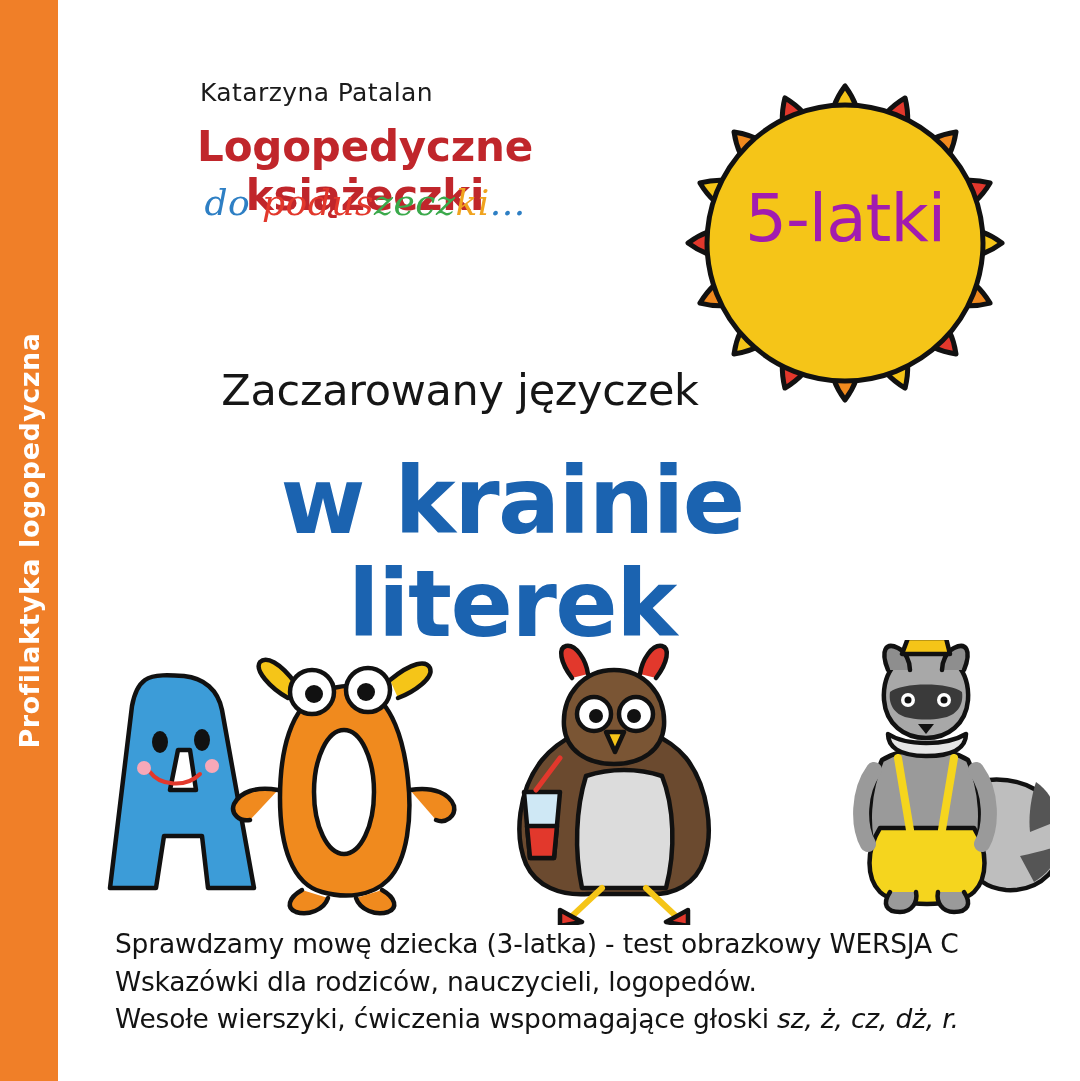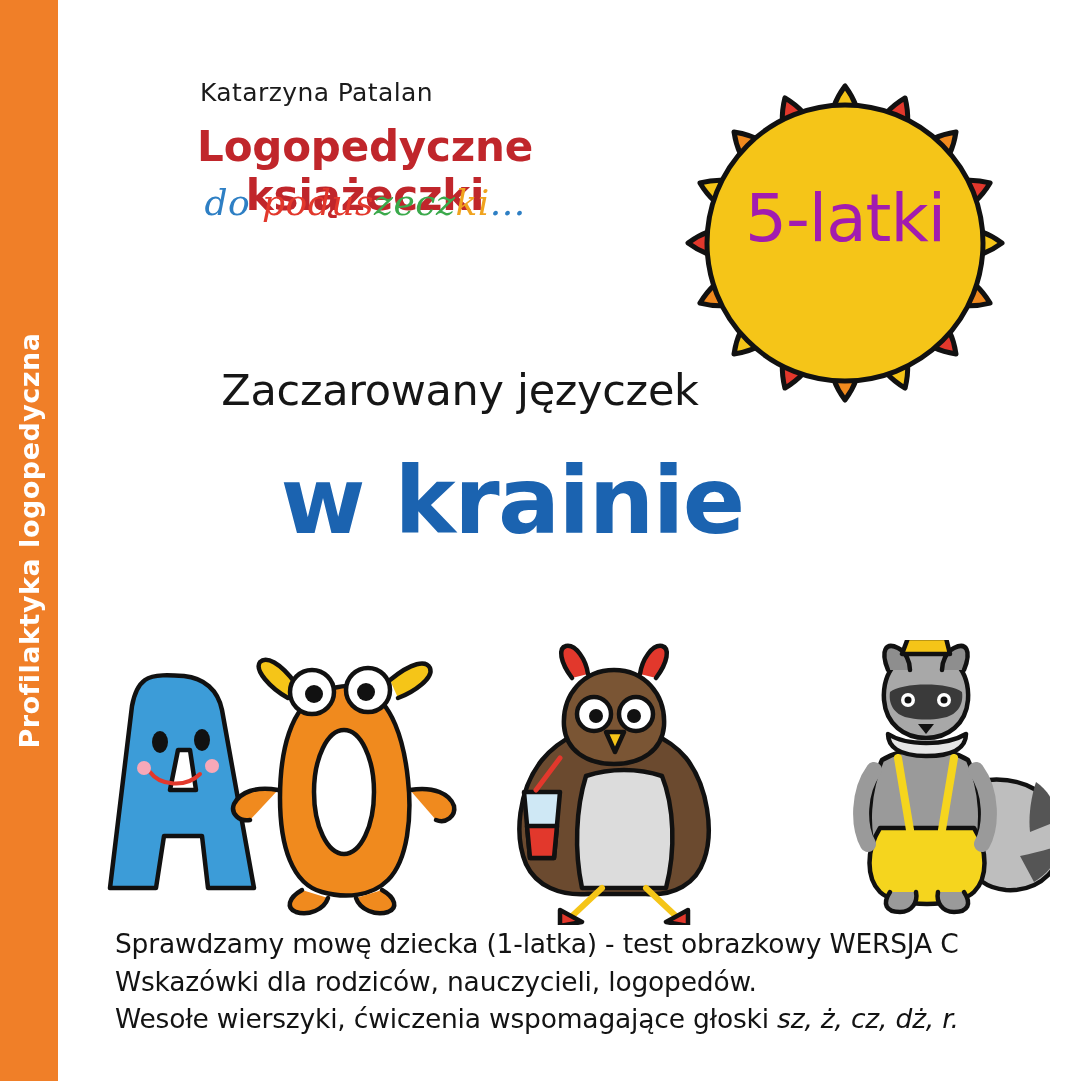--- a/index.html
+++ b/index.html
@@ -232,20 +232,21 @@
         </g>
         <circle cx="195" cy="195" r="138" fill="#F5C518"></circle>
       </g>
     </svg>
   </div>
   <div class="badge-label">5-latki</div>
 
   <div class="subtitle">Zaczarowany języczek</div>
   <div class="maintitle">
     <div>w krainie</div>
+    <div>literek</div>
   </div>
 
   <div class="illus">
     <svg width="960" height="285" viewBox="0 0 960 285">
       <g stroke="#111111" stroke-width="4.5" stroke-linejoin="round" stroke-linecap="round">
 
         <g>
           <path d="M55 40 C48 45 44 55 42 66 L20 248 L66 248 L74 196 L112 196 L118 248 L164 248 L132 70 C128 50 114 38 94 36 C80 35 64 34 55 40 Z" fill="#3C9CD8"></path>
           <path d="M80 150 L106 150 L100 110 L88 110 Z" fill="#ffffff" stroke="none"></path>
           <path d="M80 150 L106 150 L100 110 L88 110 Z" fill="none"></path>
@@ -338,18 +339,18 @@
 
           <path d="M800 252 C792 264 796 272 810 272 C822 272 828 262 826 252" fill="#9A9A9A"></path>
           <path d="M874 252 C882 264 878 272 864 272 C852 272 846 262 848 252" fill="#9A9A9A"></path>
         </g>
 
       </g>
     </svg>
   </div>
 
   <div class="desc">
-    <div>Sprawdzamy mowę dziecka (1-latka) - test obrazkowy WERSJA C</div>
+    <div>Sprawdzamy mowę dziecka (3-latka) - test obrazkowy WERSJA C</div>
     <div>Wskazówki dla rodziców, nauczycieli, logopedów.</div>
     <div><span>Wesołe wierszyki, ćwiczenia wspomagające głoski </span><i>sz, ż, cz, dż, r.</i></div>
   </div>
 
 </div>
 
 </body></html>

